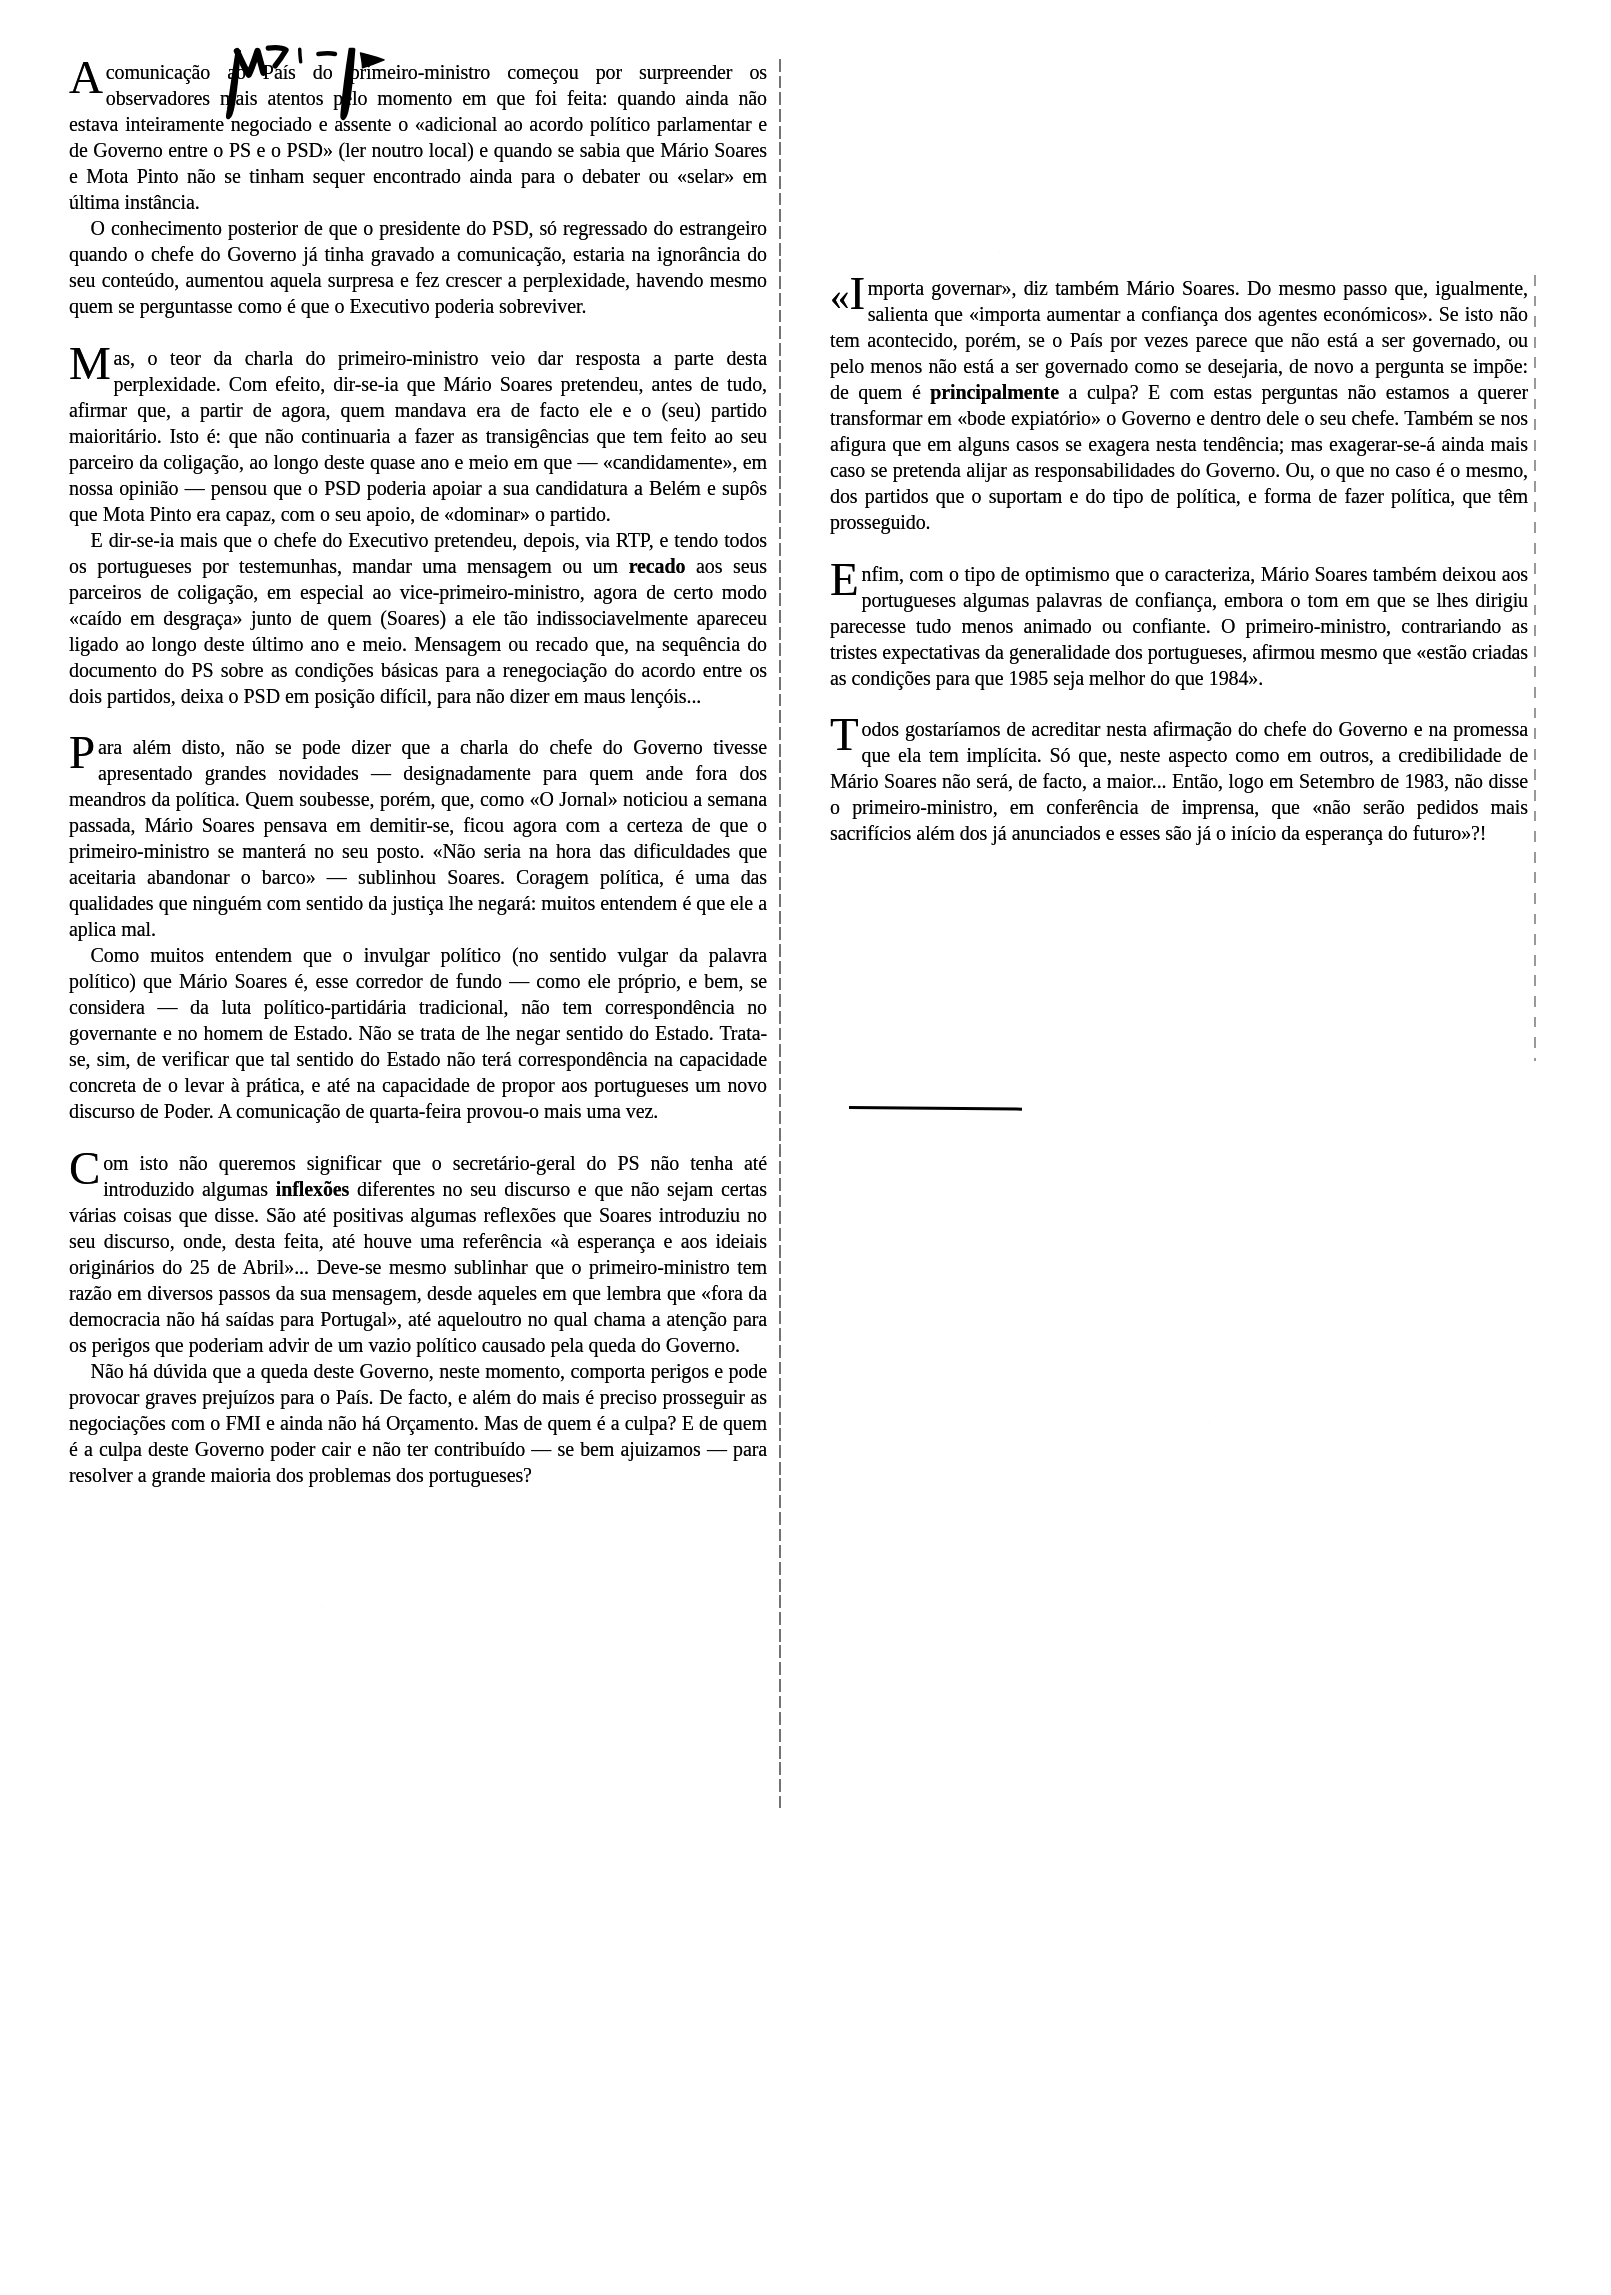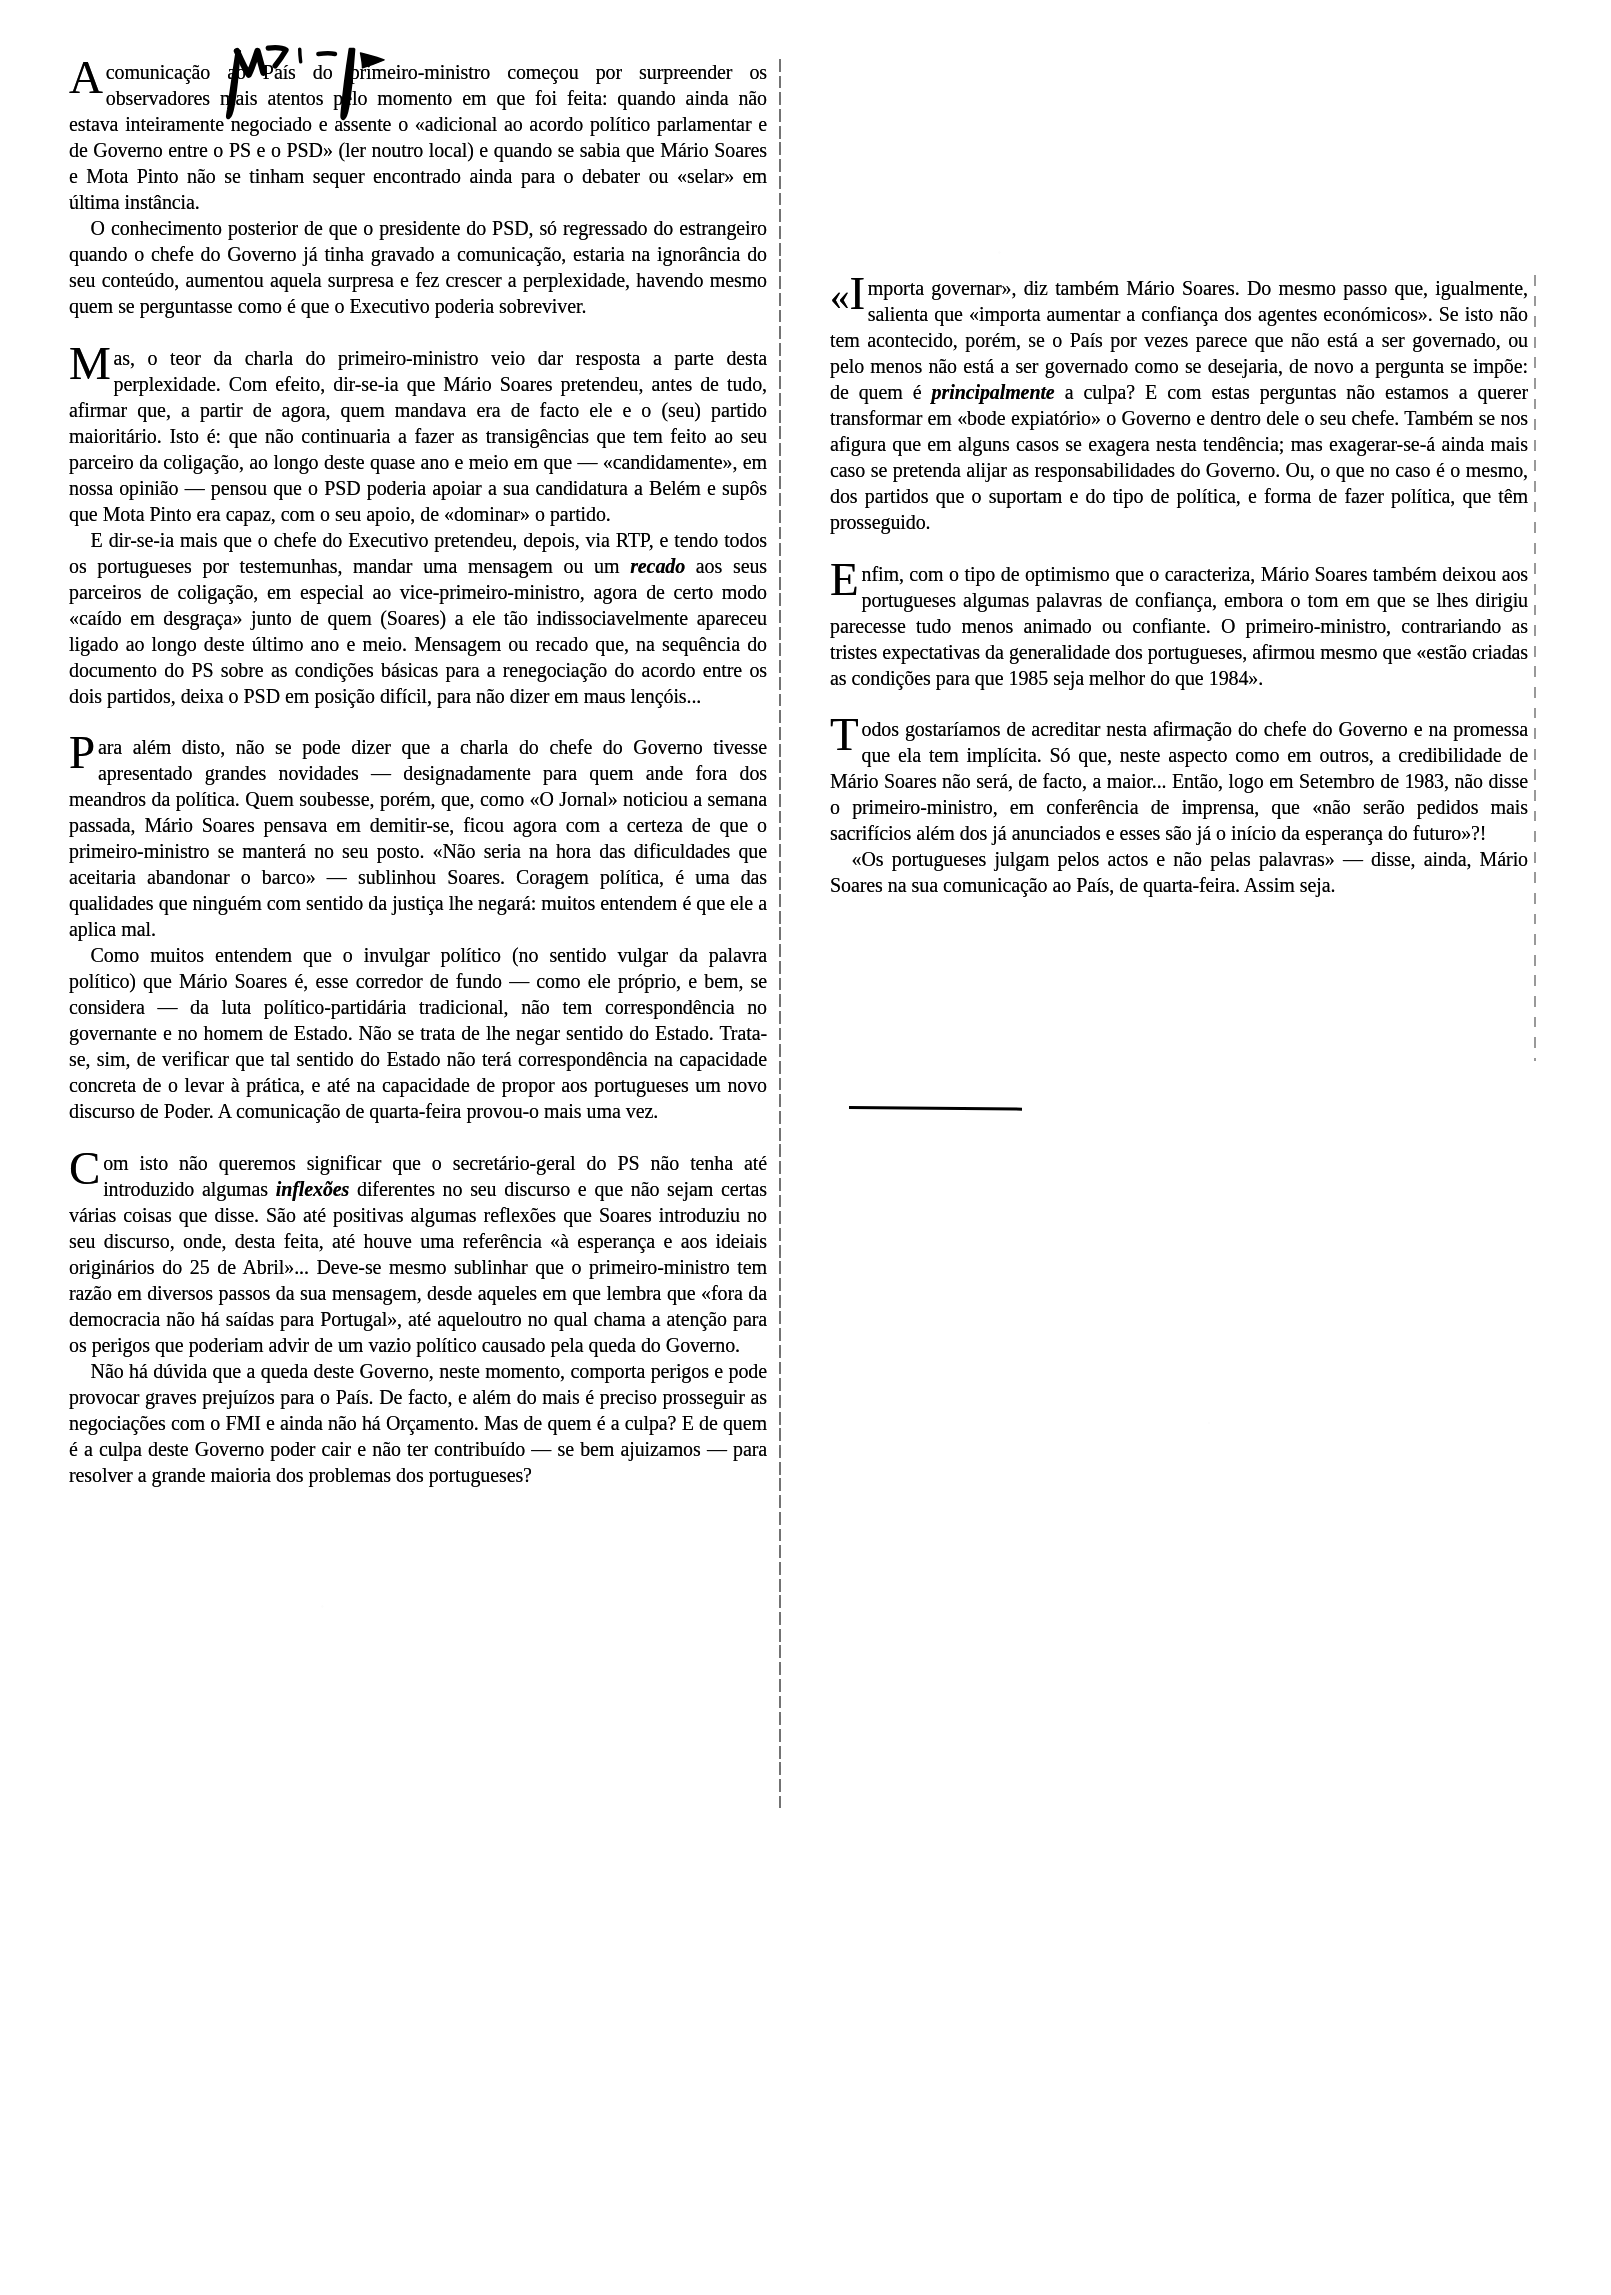--- a/index.html
+++ b/index.html
@@ -93,21 +93,21 @@
     font-family: "Liberation Serif", "DejaVu Serif", serif;
   }
   .dropcap.with-quote {
     font-size: 47px;
   }
   .quotemark-big {
     font-size: 39px;
     line-height: 33px;
   }
 
-  b.emph { font-weight: 700; font-style: italic; }
+  b.emph { font-weight: 700; }
 
   
   #end-rule {
     position: absolute;
     left: 849px;
     top: 1106px;
     width: 173px;
     height: 2.9px;
     background: #000;
     transform: rotate(0.55deg);
@@ -163,21 +163,20 @@
     <div class="block">
       <p class="para no-indent"><span class="dropcap with-quote"><span class="quotemark-big">«</span><span>I</span></span><span>mporta governar», diz também Mário Soares. Do mesmo passo que, igualmente, salienta que «importa aumentar a confiança dos agentes económicos». Se isto não tem acontecido, porém, se o País por vezes parece que não está a ser governado, ou pelo menos não está a ser governado como se desejaria, de novo a pergunta se impõe: de quem é </span><b class="emph">principalmente</b><span> a culpa? E com estas perguntas não estamos a querer transformar em «bode expiatório» o Governo e dentro dele o seu chefe. Também se nos afigura que em alguns casos se exagera nesta tendência; mas exagerar-se-á ainda mais caso se pretenda alijar as responsabilidades do Governo. Ou, o que no caso é o mesmo, dos partidos que o suportam e do tipo de política, e forma de fazer política, que têm prosseguido.</span></p>
     </div>
 
     <div class="block">
       <p class="para no-indent"><span class="dropcap">E</span><span>nfim, com o tipo de optimismo que o caracteriza, Mário Soares também deixou aos portugueses algumas palavras de confiança, embora o tom em que se lhes dirigiu parecesse tudo menos animado ou confiante. O primeiro-ministro, contrariando as tristes expectativas da generalidade dos portugueses, afirmou mesmo que «estão criadas as condições para que 1985 seja melhor do que 1984».</span></p>
     </div>
 
     <div class="block">
       <p class="para no-indent"><span class="dropcap">T</span><span>odos gostaríamos de acreditar nesta afirmação do chefe do Governo e na promessa que ela tem implícita. Só que, neste aspecto como em outros, a credibilidade de Mário Soares não será, de facto, a maior... Então, logo em Setembro de 1983, não disse o primeiro-ministro, em conferência de imprensa, que «não serão pedidos mais sacrifícios além dos já anunciados e esses são já o início da esperança do futuro»?!</span></p>
-      <p class="para"><span>«Os portugueses julgam pelos actos e não pelas palavras» — disse, ainda, Mário Soares na sua comunicação ao País, de quarta-feira. Assim seja.</span></p>
     </div>
 
   </div>
 
   <div id="end-rule"></div>
 
   <svg id="ink-annotation" viewBox="0 0 420 170">
     <g fill="#000" stroke="#000" stroke-linecap="round" stroke-linejoin="round">
       <path d="M112 24 C 106 60, 100 104, 94 146 C 92 158, 90 164, 96 162 C 104 158, 108 120, 112 86 C 114 62, 116 40, 118 26 Z" stroke-width="5"></path>
       <path d="M112 26 C 120 44, 128 62, 136 74 C 142 62, 148 44, 154 26 C 158 40, 162 56, 166 70" fill="none" stroke-width="13"></path>

